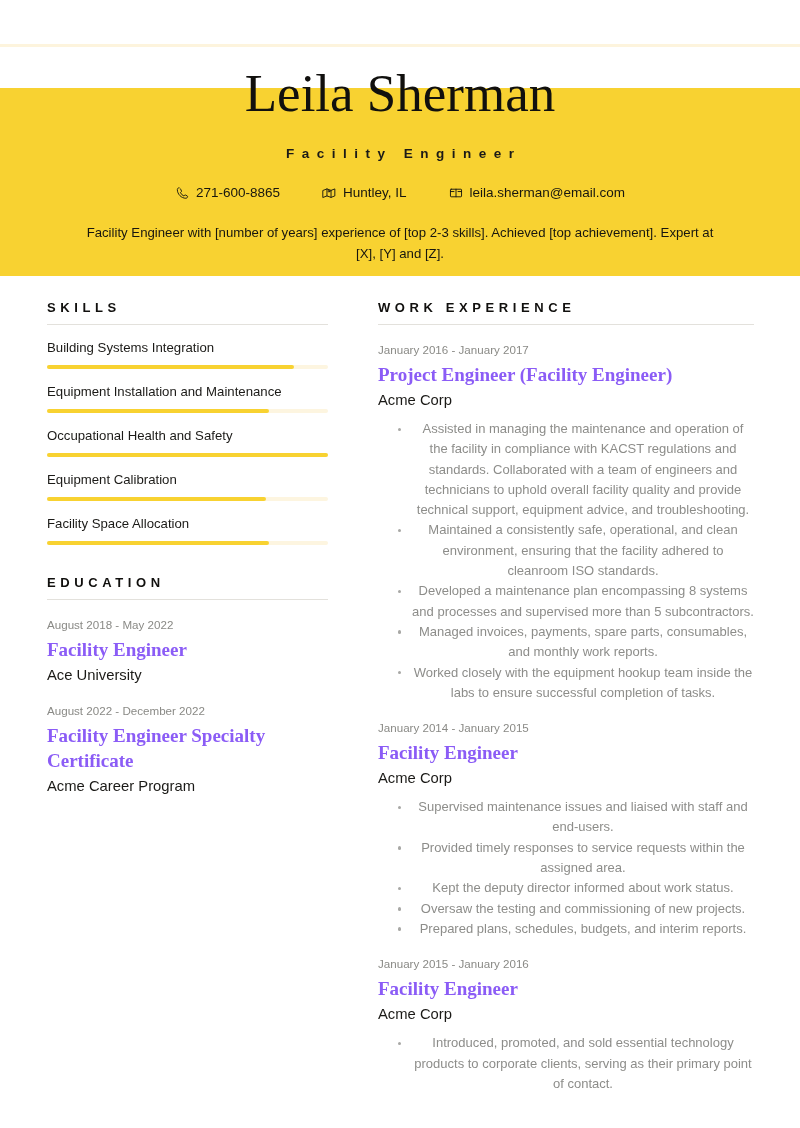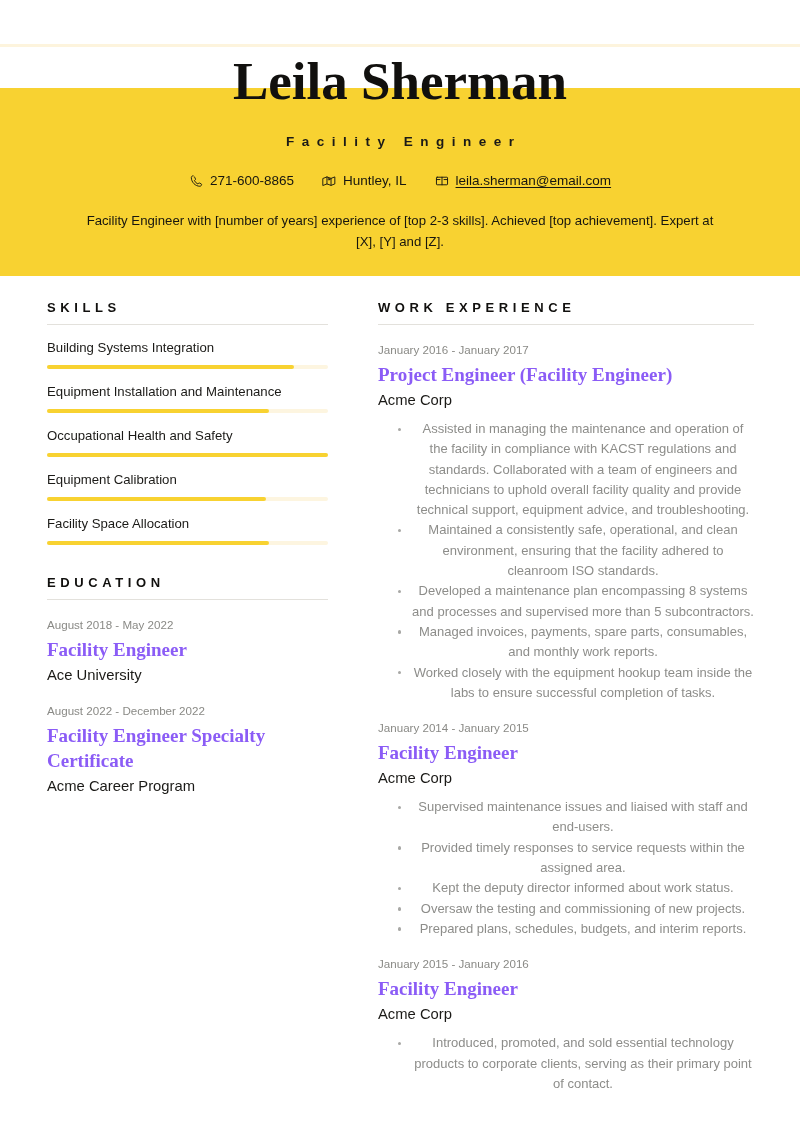--- a/index.html
+++ b/index.html
@@ -42,58 +42,57 @@
     position: absolute;
     top: 44px;
     left: 0;
     width: 800px;
     text-align: center;
   }
 
   .full-name {
     font-family: "Liberation Serif", serif;
     font-size: 53px;
-    font-weight: 700;
+    font-weight: 400;
     line-height: 62px;
     color: #11100e;
     letter-spacing: 0px;
-    padding-top: 6px;
+    padding-top: 18px;
   }
 
   .job-title {
     margin-top: 22px;
     font-family: "Liberation Sans", sans-serif;
     font-size: 13.5px;
     font-weight: 700;
     letter-spacing: 7.5px;
     color: #1b1a17;
     text-indent: 7.5px;
   }
 
   .contact-row {
     margin-top: 24px;
     display: flex;
     justify-content: center;
     align-items: center;
-    gap: 28px;
+    gap: 42px;
     font-size: 13.5px;
     color: #17160f;
   }
 
   .contact-item {
     display: flex;
     align-items: center;
     gap: 7px;
     white-space: nowrap;
   }
 
   .contact-item svg { display: block; }
 
   .contact-email-text {
-    text-decoration: underline;
     text-underline-offset: 2px;
   }
 
   .summary {
     margin: 22px auto 0;
     width: 640px;
     font-size: 13.2px;
     line-height: 21px;
     color: #17160f;
     text-align: center;

